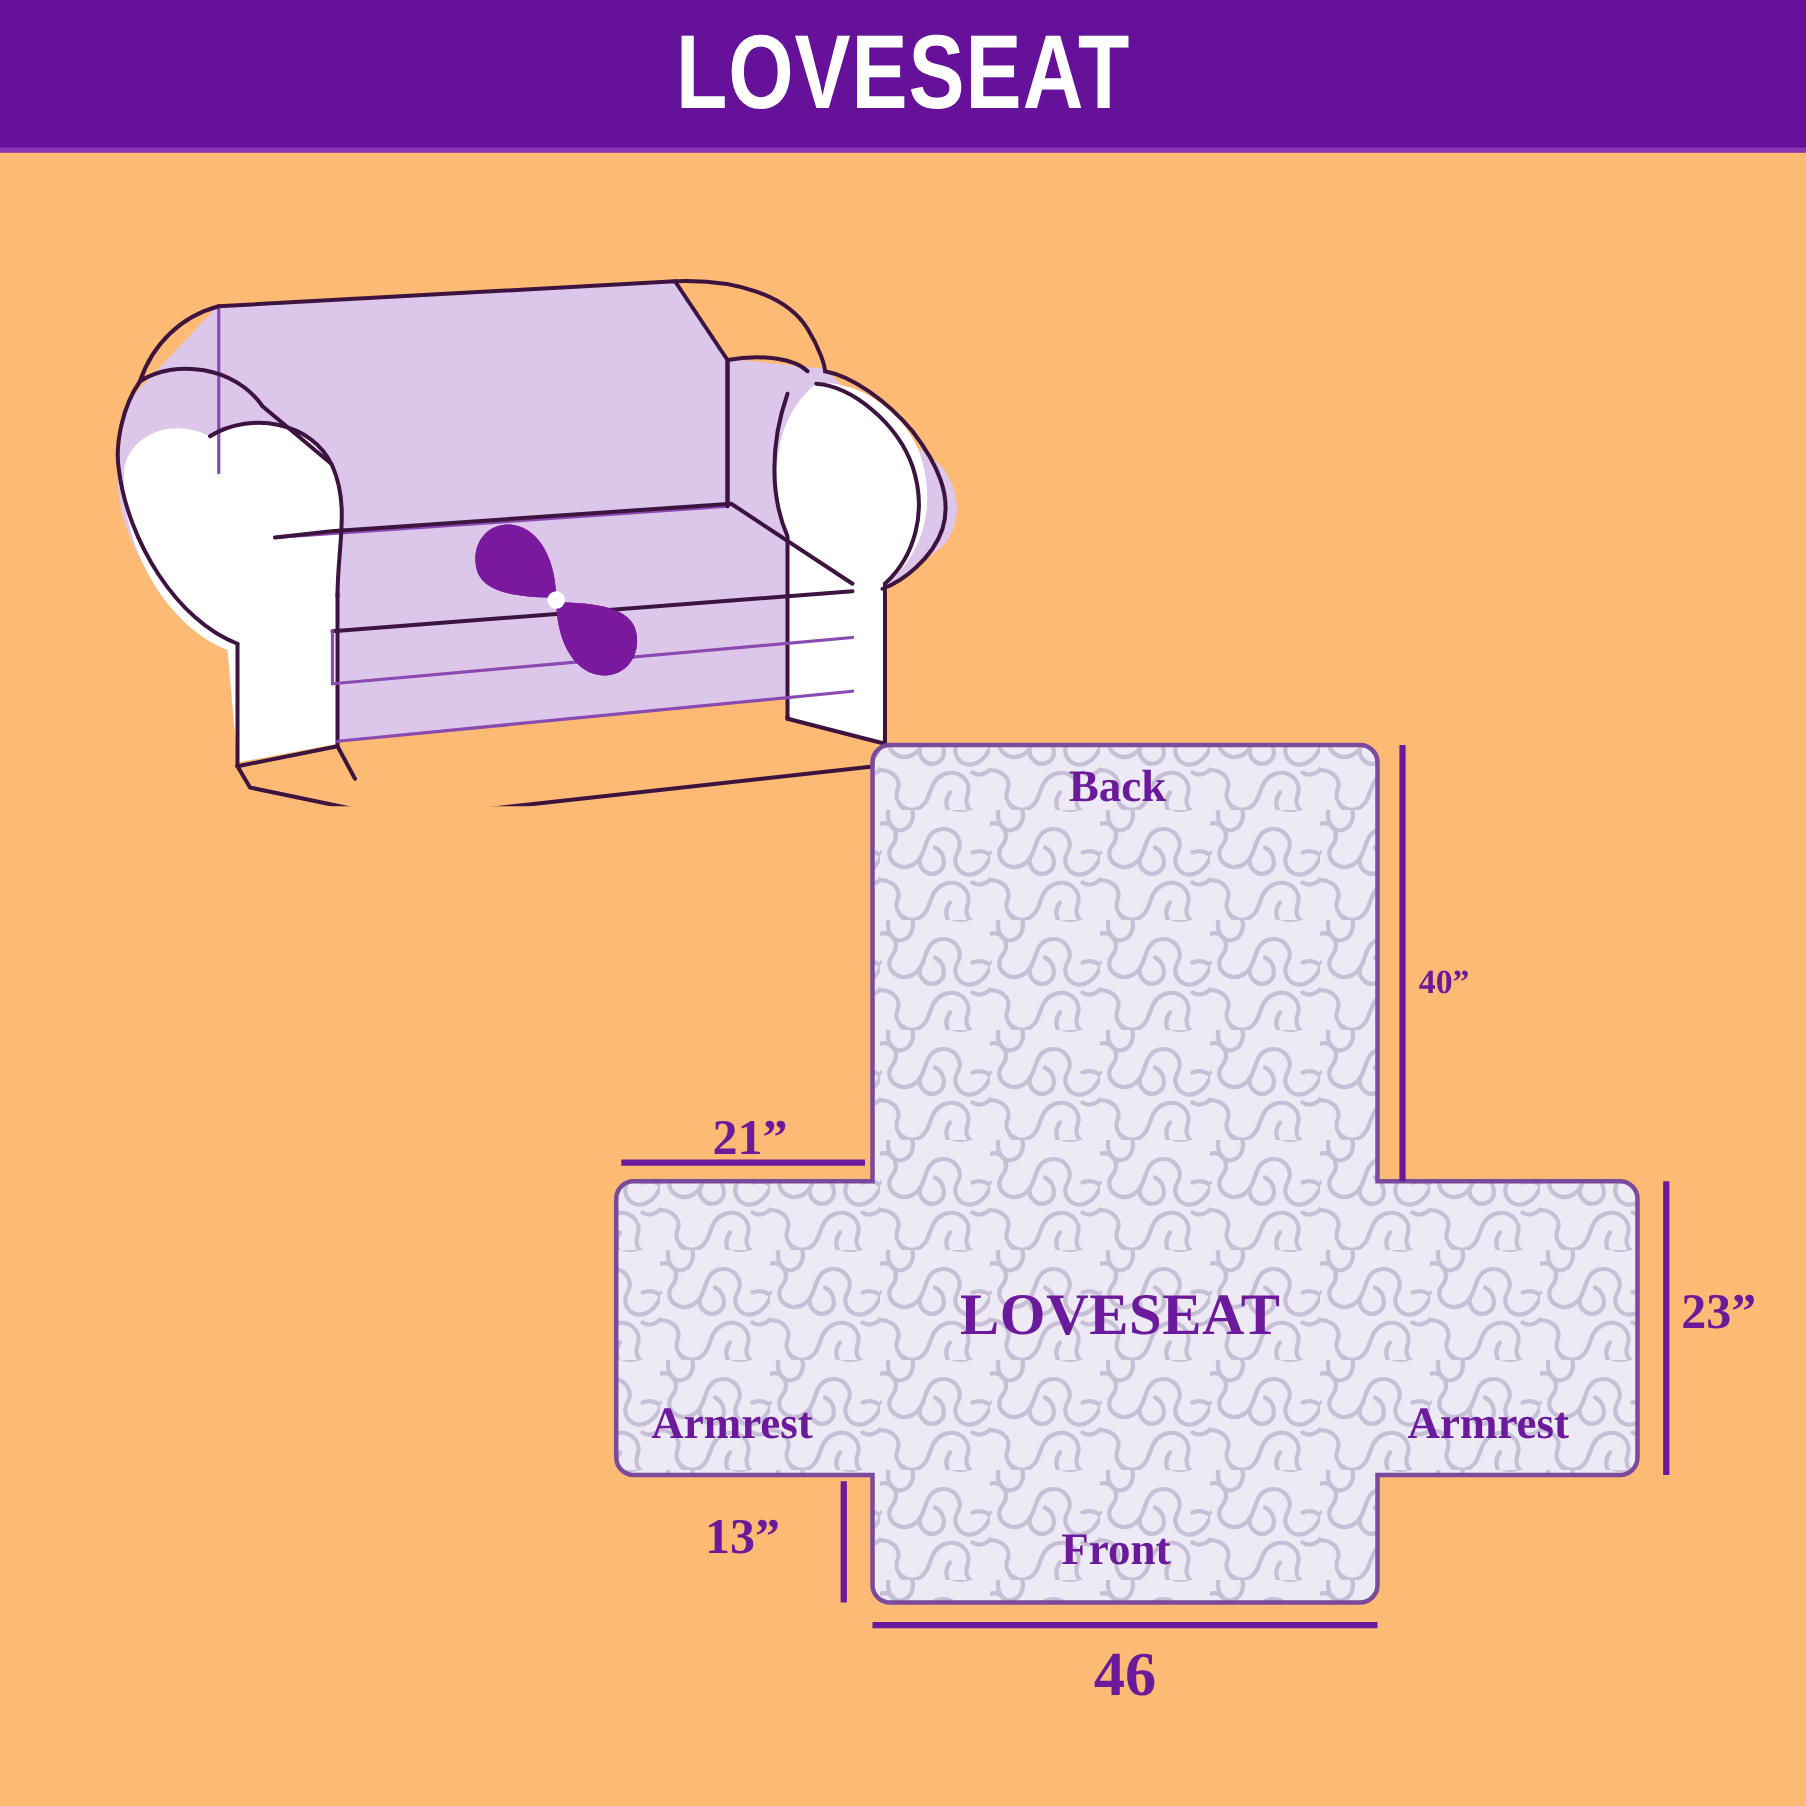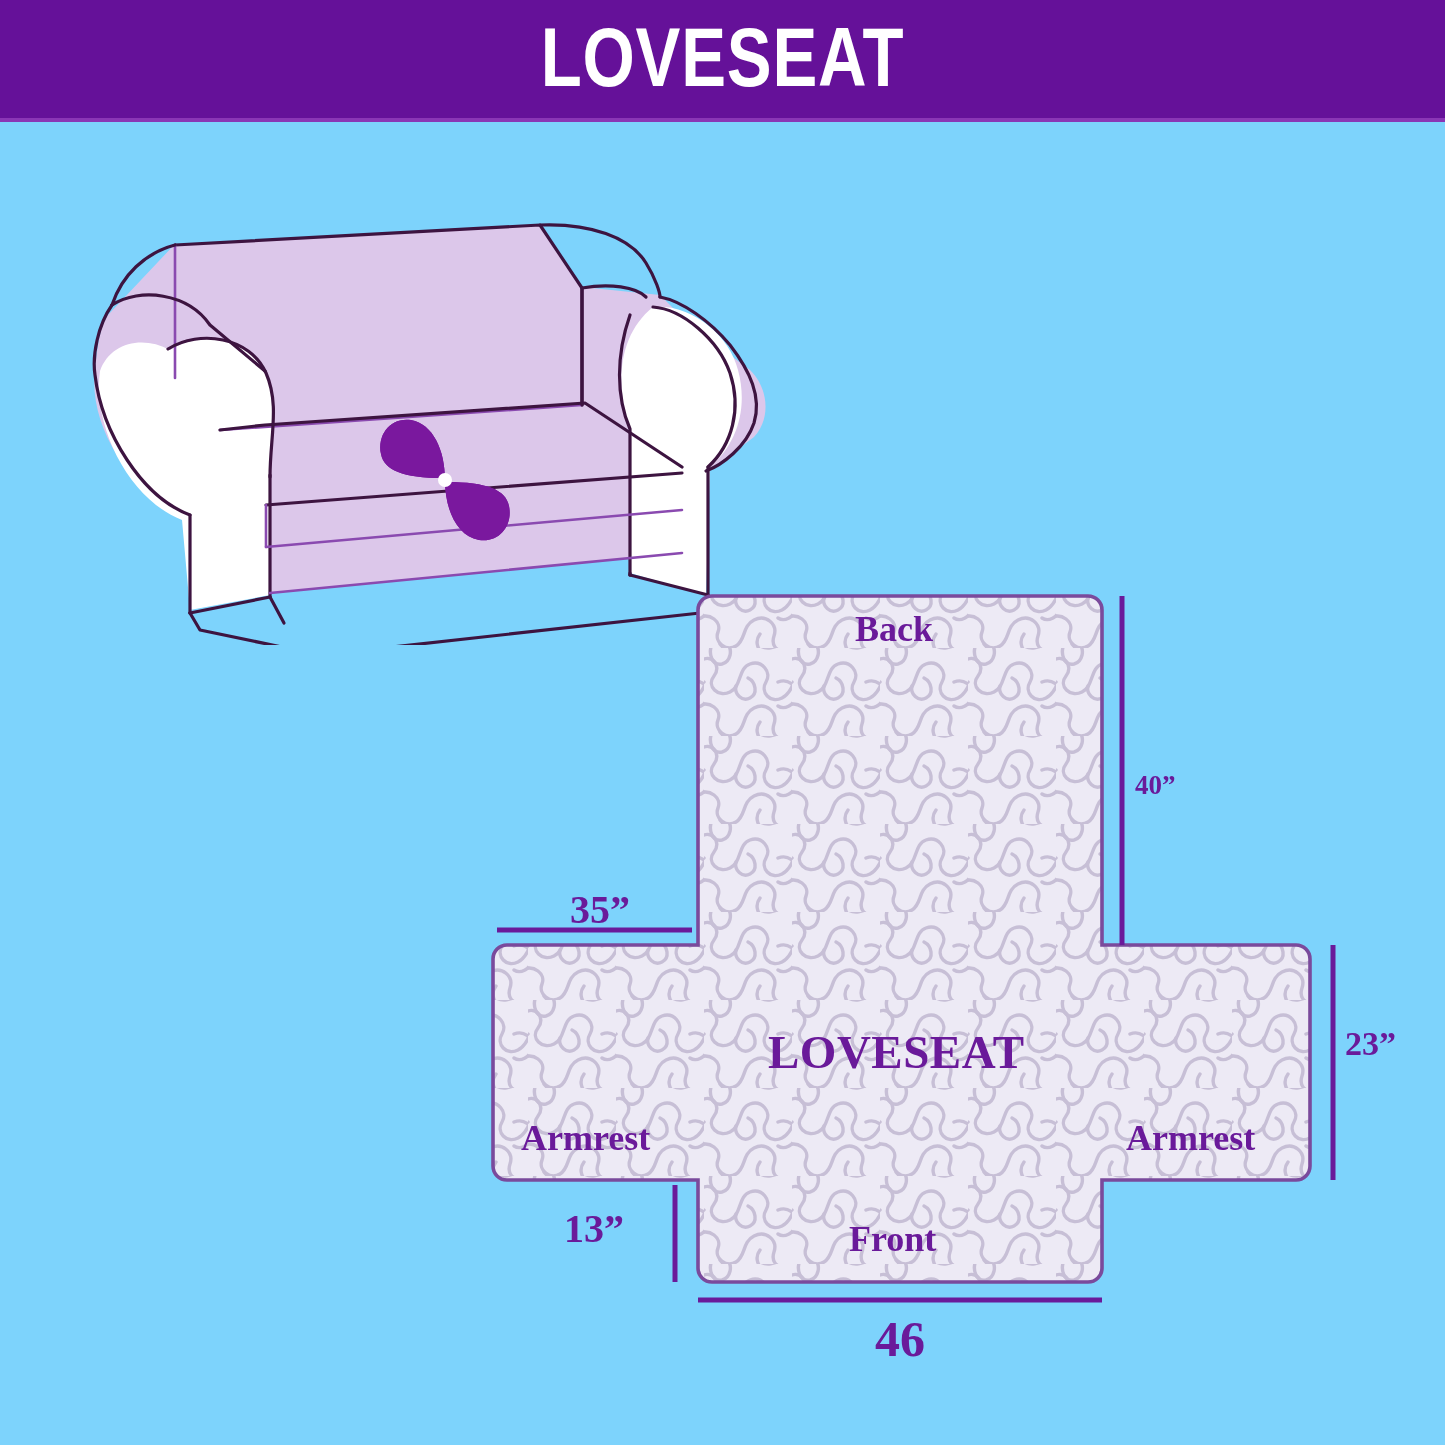--- a/index.html
+++ b/index.html
@@ -12,21 +12,21 @@
     height: 1445px;
     font-family: "Liberation Sans", sans-serif;
     overflow: hidden;
     position: relative;
   }
 
   #page {
     position: relative;
     width: 1445px;
     height: 1445px;
-    background: #7dd3fc;
+    background: #fdba74;
   }
 
   
   #header-banner {
     position: absolute;
     left: 0;
     top: 0;
     width: 1445px;
     height: 122px;
     background: #651199;
@@ -72,21 +72,21 @@
   .dim-label, .part-label {
     position: absolute;
     color: #6a1a9a;
     font-weight: bold;
     font-family: Liberation Serif, serif;
     white-space: nowrap;
   }
 
   
   #label-40 { left: 1135px; top: 770px; font-size: 27px; }
-  #label-23 { left: 1345px; top: 1025px; font-size: 34px; }
+  #label-23 { left: 1345px; top: 1025px; font-size: 40px; }
   #label-24 { left: 570px; top: 886px; font-size: 40px; }
   #label-13 { left: 564px; top: 1205px; font-size: 40px; }
   #label-46 { left: 875px; top: 1310px; font-size: 50px; }
 
   
   #label-back      { left: 855px;  top: 608px;  font-size: 36px; }
   #label-loveseat  { left: 768px;  top: 1025px; font-size: 47px; letter-spacing: 0.5px; }
   #label-armrest-l { left: 521px;  top: 1117px; font-size: 36px; }
   #label-armrest-r { left: 1126px; top: 1117px; font-size: 36px; }
   #label-front     { left: 849px;  top: 1218px; font-size: 36px; }
@@ -222,21 +222,21 @@
 
     <line class="dim-line" x1="57" y1="370" x2="252" y2="370"></line>
 
     <line class="dim-line" x1="235" y1="625" x2="235" y2="722"></line>
 
     <line class="dim-line" x1="258" y1="740" x2="662" y2="740"></line>
   </svg>
 
   <div class="dim-label" id="label-40">40”</div>
   <div class="dim-label" id="label-23">23”</div>
-  <div class="dim-label" id="label-24">35”</div>
+  <div class="dim-label" id="label-24">21”</div>
   <div class="dim-label" id="label-13">13”</div>
   <div class="dim-label" id="label-46">46</div>
 
   <div class="part-label" id="label-back">Back</div>
   <div class="part-label" id="label-loveseat">LOVESEAT</div>
   <div class="part-label" id="label-armrest-l">Armrest</div>
   <div class="part-label" id="label-armrest-r">Armrest</div>
   <div class="part-label" id="label-front">Front</div>
 
 </div>

